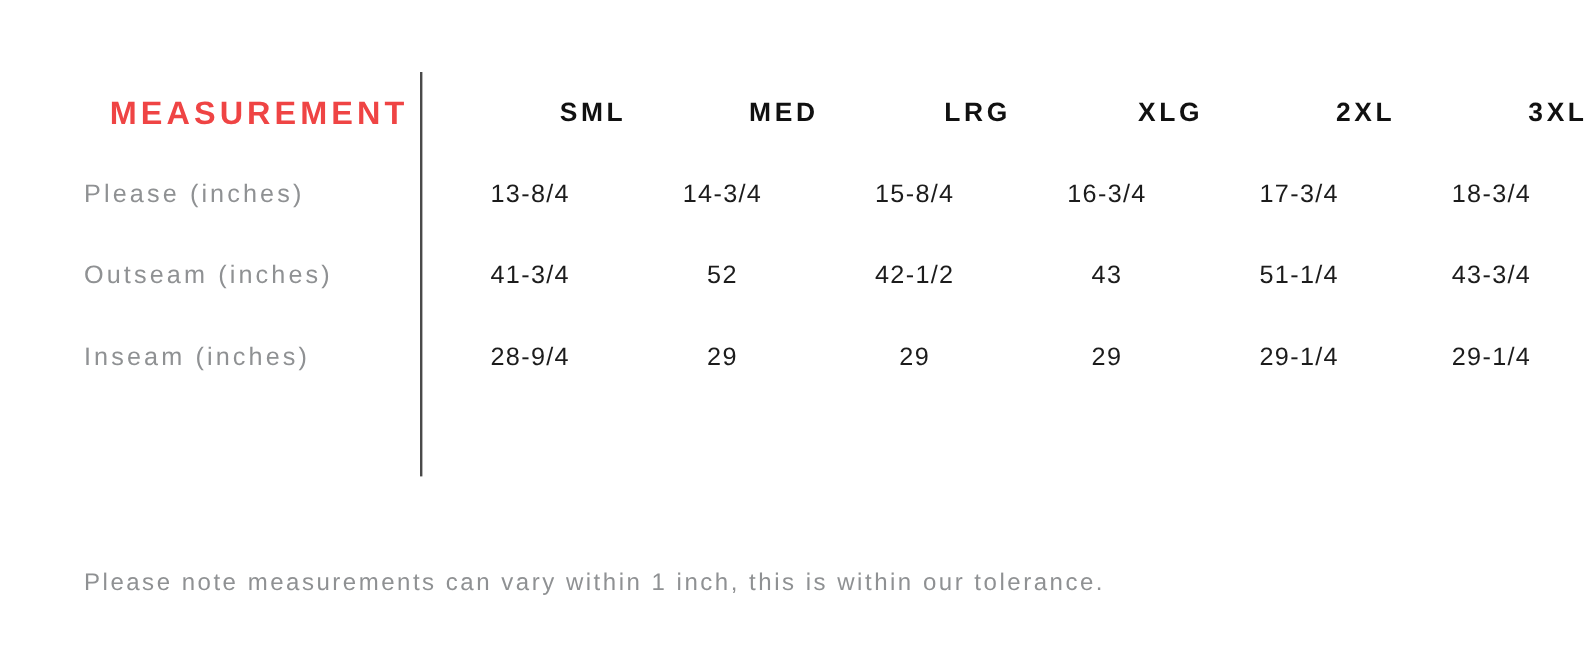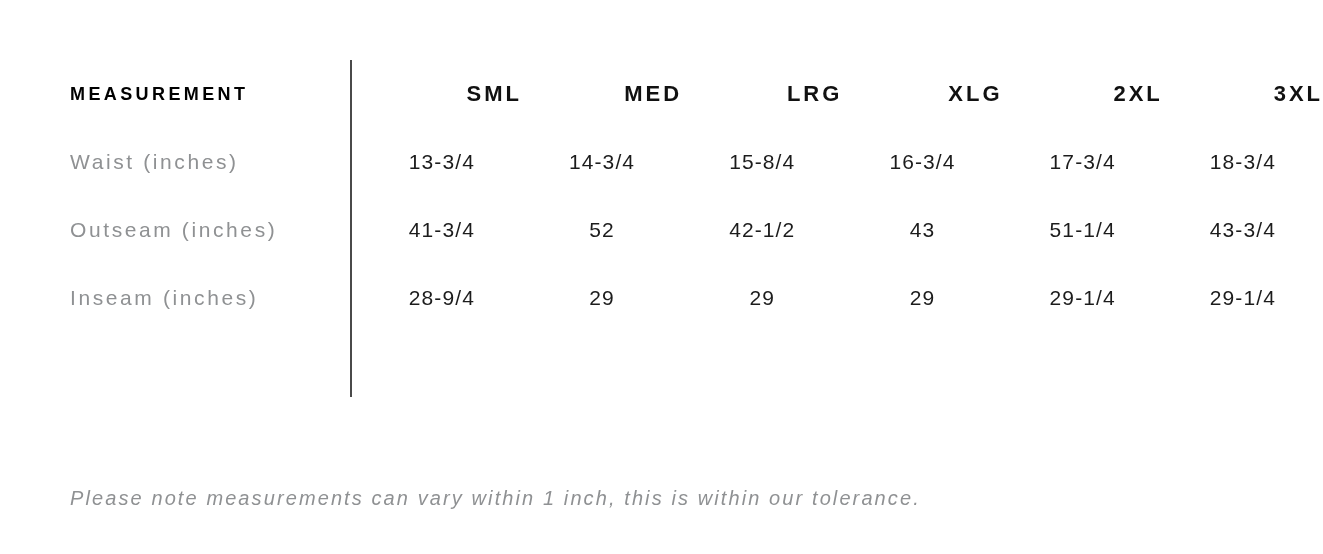--- a/index.html
+++ b/index.html
@@ -34,26 +34,26 @@
     border: 0;
     vertical-align: middle;
   }
   .col-measure { width: 350px; }
   .col-size { width: 155px; }
 
   .head-row th {
     height: 68px;
   }
   .head-measure {
-    text-align: left;
+    text-align: center;
     padding-left: 70px !important;
-    font-size: 18px;
+    font-size: 27px;
     font-weight: bold;
     letter-spacing: 3.4px;
-    color: #000000;
+    color: #ef4444;
     white-space: nowrap;
   }
   .head-size {
     text-align: right;
     font-size: 22px;
     font-weight: bold;
     letter-spacing: 3.0px;
     color: #111111;
   }
   .body-row td {
@@ -82,25 +82,23 @@
     top: 60px;
     width: 2px;
     height: 337px;
     background: #4a4a4a;
   }
   .note {
     position: absolute;
     left: 70px;
     top: 475px;
     font-size: 20px;
-    font-style: italic;
     letter-spacing: 2.1px;
     color: #8f9193;
     white-space: nowrap;
-    margin-top: 12px;
   }
 </style>
 </head>
 <body>
 
 <div class="sheet">
 
   <div class="divider"></div>
 
   <table class="size-chart">
@@ -119,22 +117,22 @@
         <th class="head-size">SML</th>
         <th class="head-size">MED</th>
         <th class="head-size">LRG</th>
         <th class="head-size">XLG</th>
         <th class="head-size">2XL</th>
         <th class="head-size">3XL</th>
       </tr>
     </thead>
     <tbody>
       <tr class="body-row">
-        <td class="cell-label">Waist (inches)</td>
-        <td class="cell-value">13-3/4</td>
+        <td class="cell-label">Please (inches)</td>
+        <td class="cell-value">13-8/4</td>
         <td class="cell-value">14-3/4</td>
         <td class="cell-value">15-8/4</td>
         <td class="cell-value">16-3/4</td>
         <td class="cell-value">17-3/4</td>
         <td class="cell-value">18-3/4</td>
       </tr>
       <tr class="body-row">
         <td class="cell-label">Outseam (inches)</td>
         <td class="cell-value">41-3/4</td>
         <td class="cell-value">52</td>

